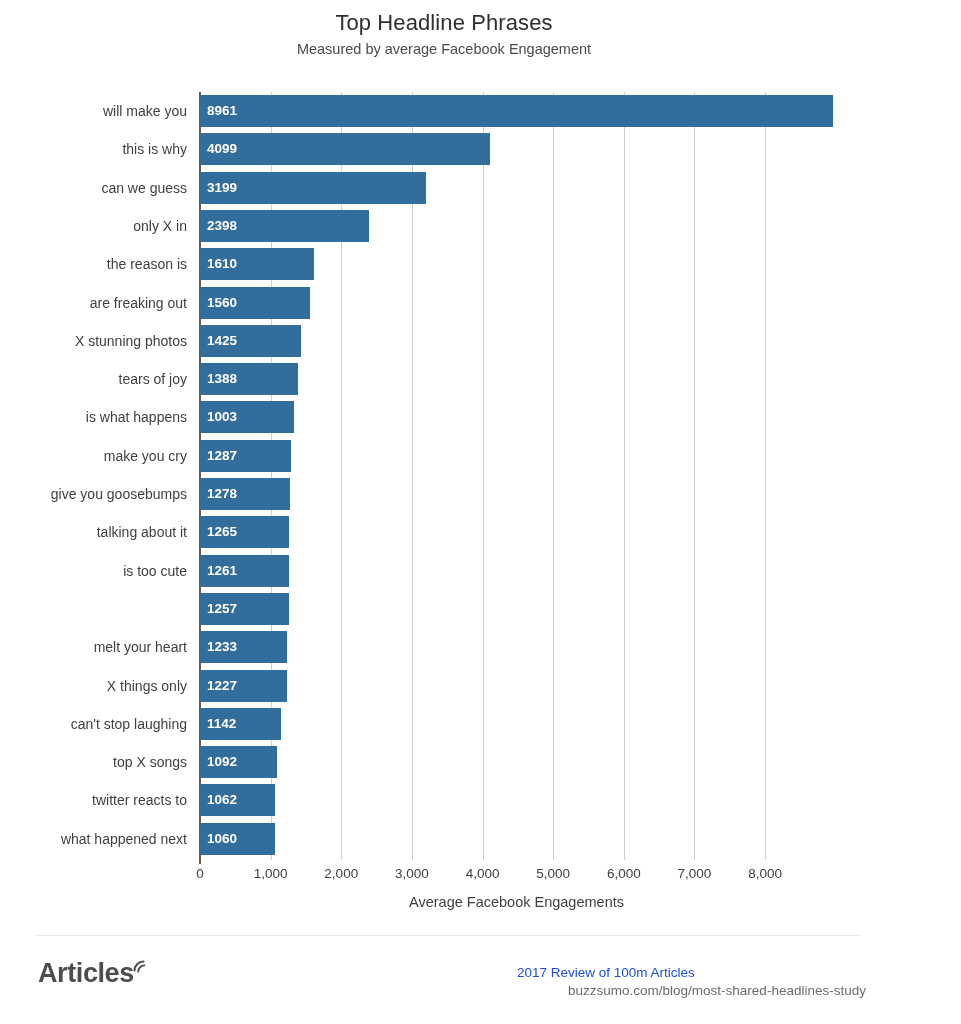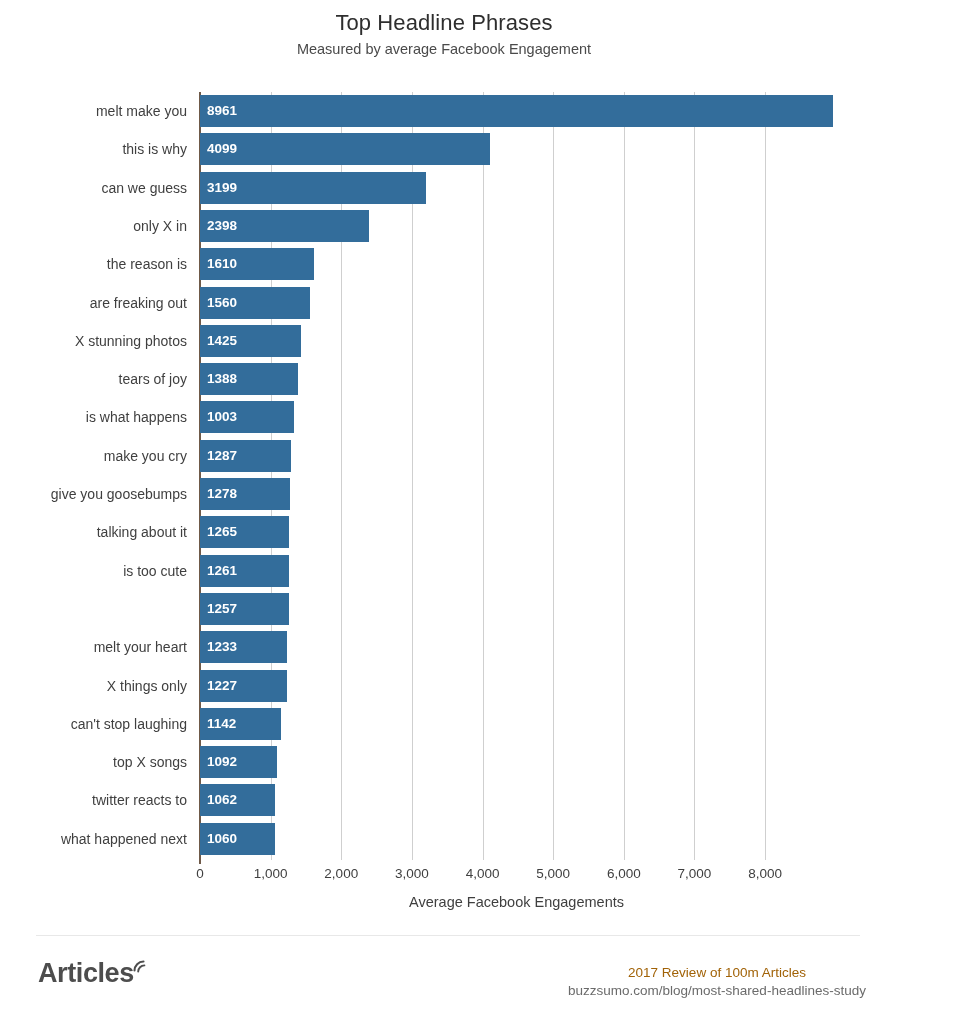--- a/index.html
+++ b/index.html
@@ -160,23 +160,23 @@
   }
   .logo-wave {
     margin-left: -2px;
     margin-top: 1px;
   }
   .footer-line1 {
     position: absolute;
     top: 965px;
     left: 517px;
     width: 400px;
-    text-align: center;
+    text-align: left;
     font-size: 13.5px;
-    color: #a16207;
+    color: #1d4ed8;
   }
   .footer-line2 {
     position: absolute;
     top: 983px;
     left: 517px;
     width: 400px;
     text-align: center;
     font-size: 13.5px;
     color: #6b6b6b;
   }
@@ -196,21 +196,21 @@
       <div class="gridline" style="left: 282.558px;"></div>
       <div class="gridline" style="left: 353.197px;"></div>
       <div class="gridline" style="left: 423.837px;"></div>
       <div class="gridline" style="left: 494.476px;"></div>
       <div class="gridline" style="left: 565.116px;"></div>
     </div>
   <div class="axis-line"></div>
 
   <div id="plot">
       <div class="row" style="top: 0px;">
-        <div class="cat-label">melt make you</div>
+        <div class="cat-label">will make you</div>
         <div class="bar" style="width: 633px; background: rgb(51, 109, 155);"></div>
         <div class="bar-value">8961</div>
       </div>
       <div class="row" style="top: 38.3px;">
         <div class="cat-label">this is why</div>
         <div class="bar" style="width: 289.551px; background: rgb(51, 109, 155);"></div>
         <div class="bar-value">4099</div>
       </div>
       <div class="row" style="top: 76.6px;">
         <div class="cat-label">can we guess</div>

